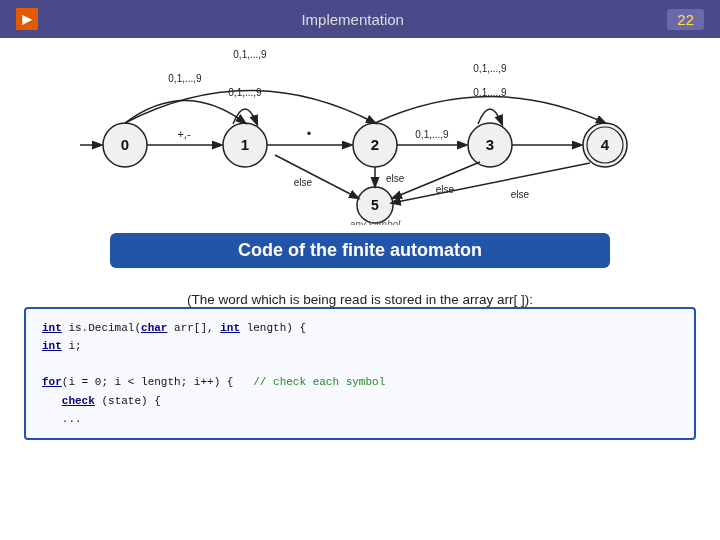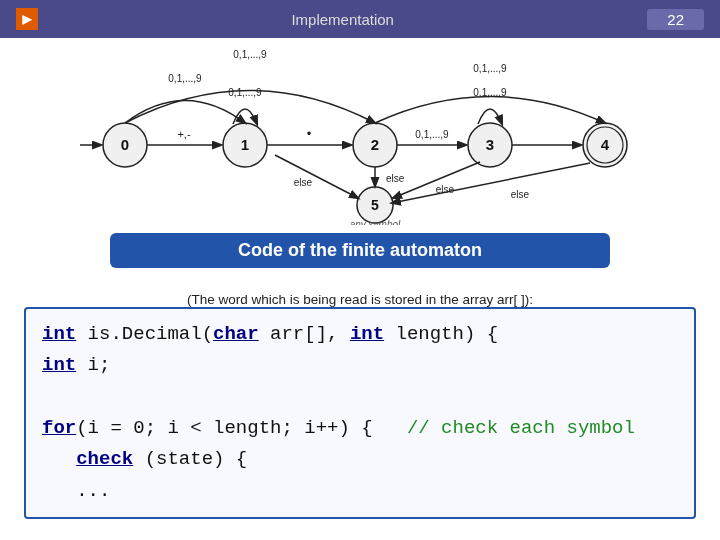--- a/index.html
+++ b/index.html
@@ -42,23 +42,23 @@
       font-weight: bold;
       color: #fff;
     }
     .header-section {
       font-size: 15px;
       color: #ddd;
     }
     .header-number {
       background: #6a6aaa;
       border-radius: 3px;
-      padding: 2px 20px;
+      padding: 2px 10px;
       font-size: 15px;
-      color: #ffffff;
+      color: #fde047;
       text-align: center;
     }
 
     
     .main {
       padding: 12px 24px 10px 24px;
     }
 
     
     .diagram-area {
@@ -93,21 +93,21 @@
       color: #222;
     }
 
     
     .code-box {
       border: 2px solid #2255aa;
       border-radius: 4px;
       background: #f8f8ff;
       padding: 10px 16px 10px 16px;
       font-family: 'Courier New', Courier, monospace;
-      font-size: 19px;
+      font-size: 11px;
       line-height: 1.65;
       color: #111;
     }
     .kw {
       color: #000080;
       text-decoration: underline;
       font-weight: bold;
     }
     .cm {
       color: #228b22;

